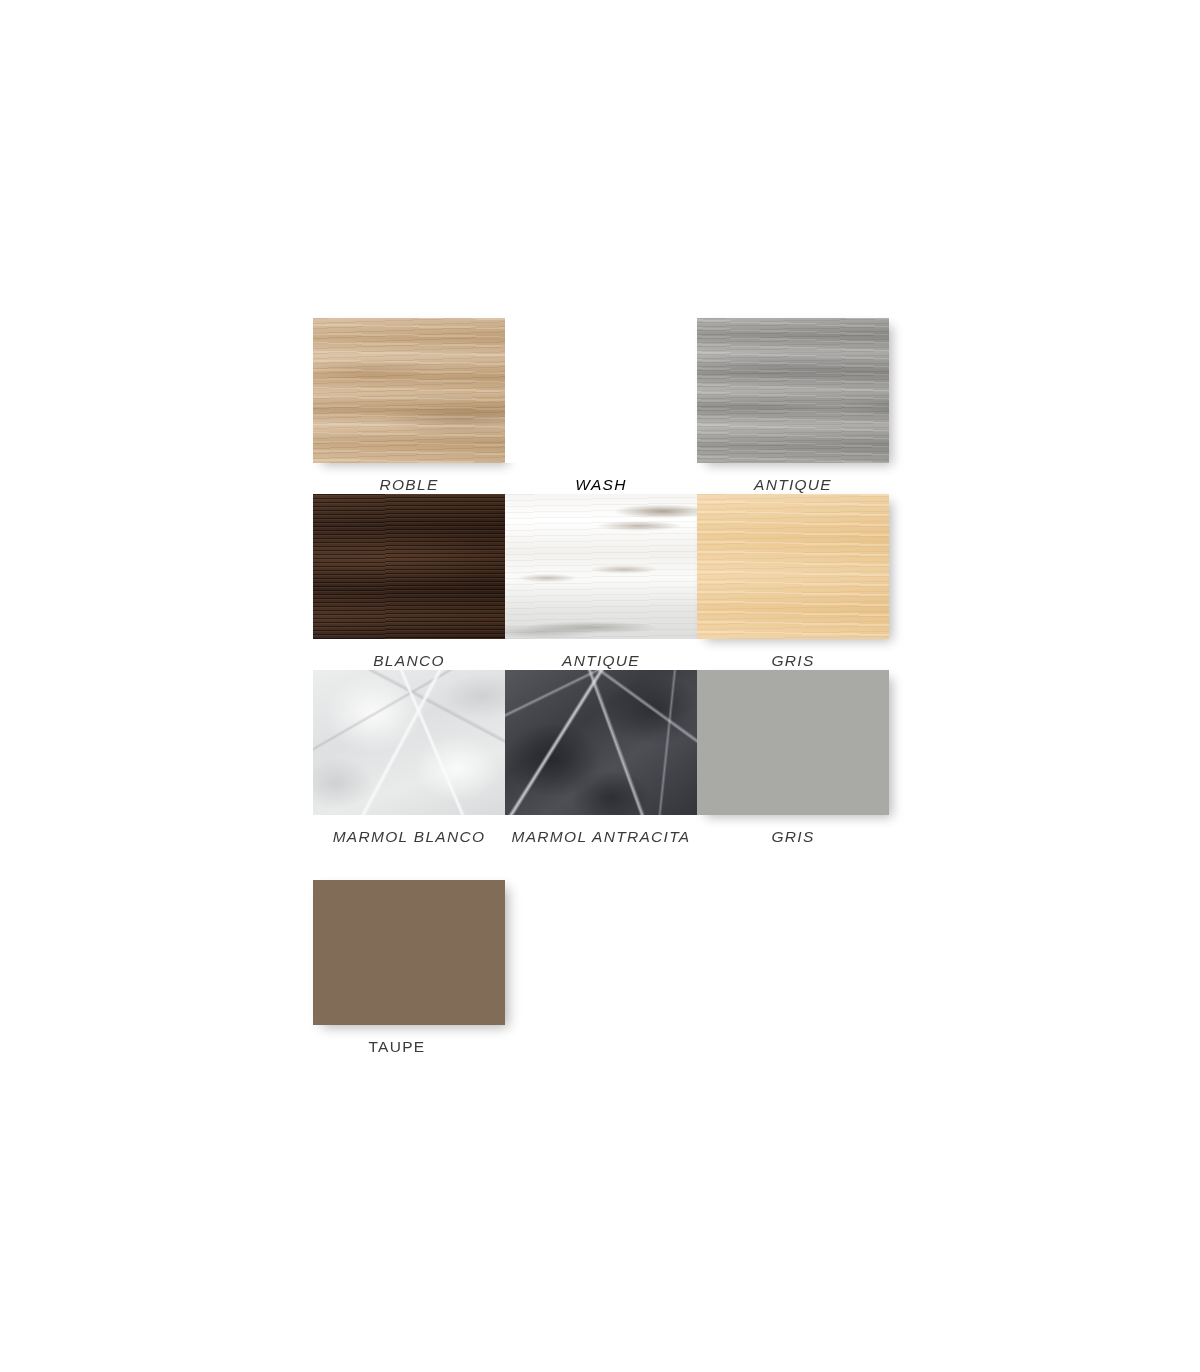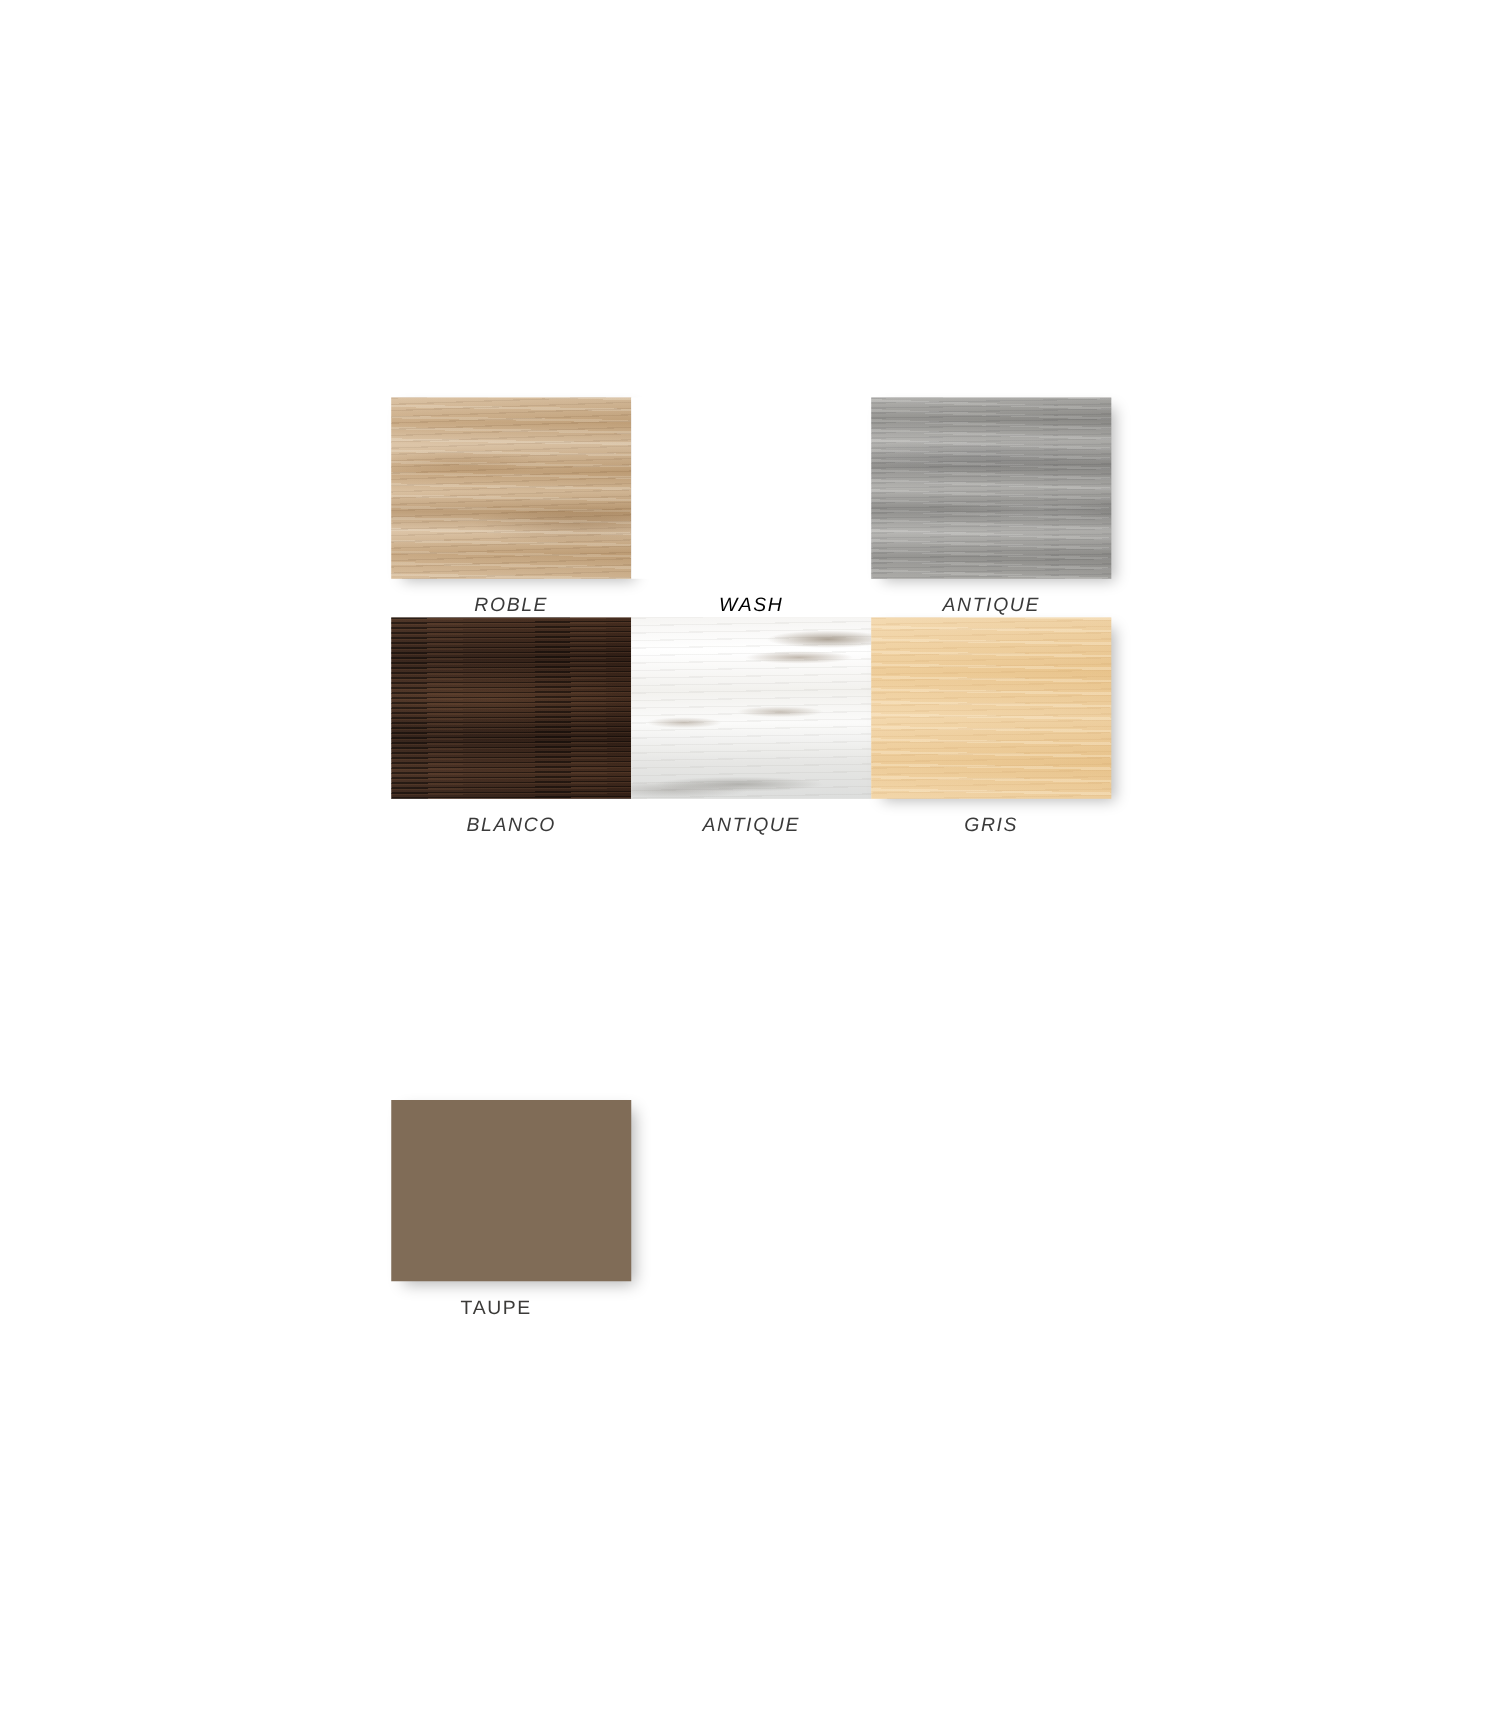--- a/index.html
+++ b/index.html
@@ -286,20 +286,34 @@
       <div class="swatch-cell">
         <div class="swatch-tile tex-antique seam"></div>
         <span class="swatch-label">ANTIQUE</span>
       </div>
       <div class="swatch-cell">
         <div class="swatch-tile tex-haya seam-right"></div>
         <span class="swatch-label">GRIS</span>
       </div>
     </div>
 
+    <div class="swatch-row">
+      <div class="swatch-cell">
+        <div class="swatch-tile tex-marmol-blanco seam"></div>
+        <span class="swatch-label">MARMOL BLANCO</span>
+      </div>
+      <div class="swatch-cell">
+        <div class="swatch-tile tex-marmol-antracita seam"></div>
+        <span class="swatch-label">MARMOL ANTRACITA</span>
+      </div>
+      <div class="swatch-cell">
+        <div class="swatch-tile tex-gris seam-right"></div>
+        <span class="swatch-label">GRIS</span>
+      </div>
+    </div>
 
   </div>
 
   <div class="taupe-row">
     <div class="swatch-tile taupe-tile tex-taupe"></div>
     <span class="swatch-label clipped">TAUPE</span>
   </div>
 
 </div>
 

